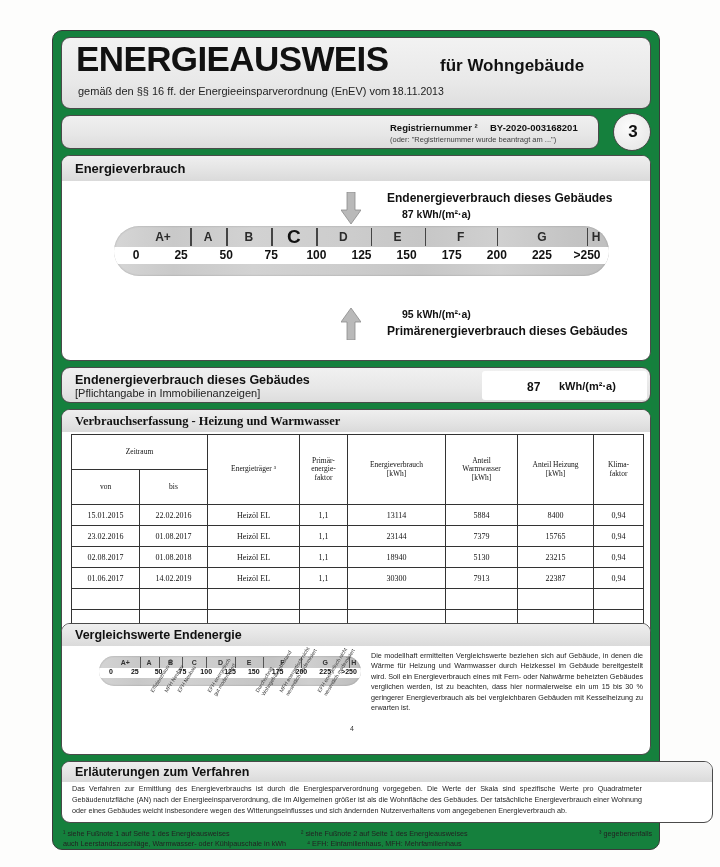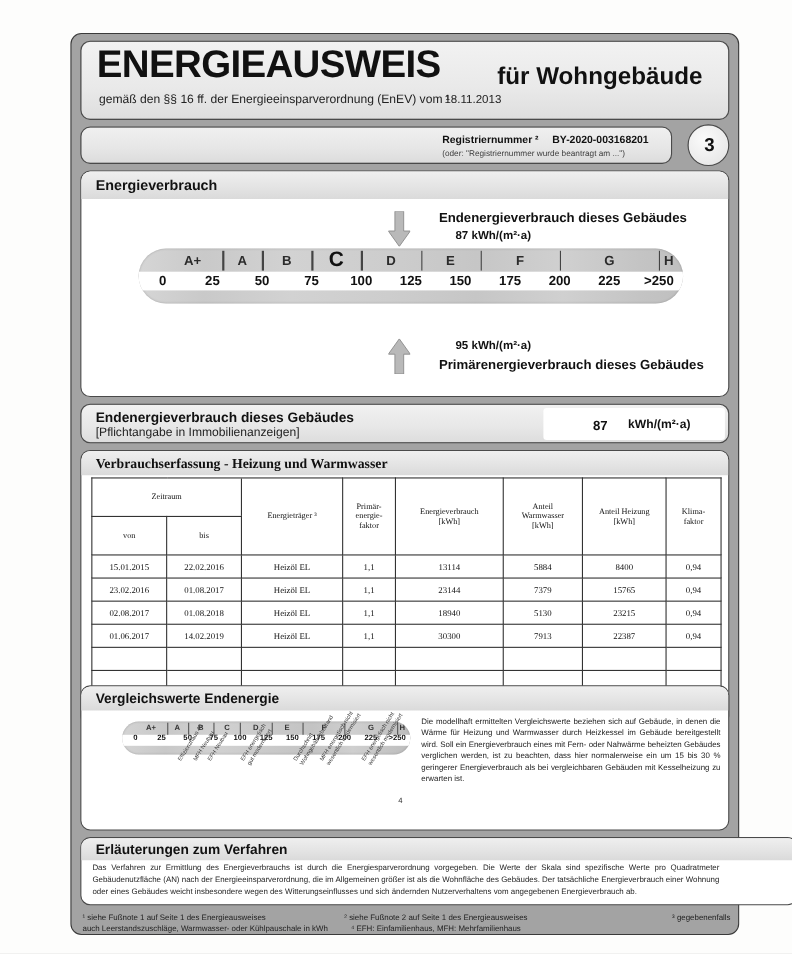--- a/index.html
+++ b/index.html
@@ -10,41 +10,41 @@
     color:#1a1a1a;
     overflow:hidden;
     position:relative;
   }
   
   .scan{
     position:absolute;left:0;top:0;width:720px;height:867px;
     background:#fdfdfc;
   }
   .sheet{
-    position:absolute;left:64px;top:30px;width:608px;height:820px;
+    position:absolute;left:52px;top:30px;width:608px;height:820px;
     border:1.5px solid #3a3a3a;border-radius:10px;
-    background:#a3a3a3;
+    background:#15803d;
     box-sizing:border-box;
   }
   .inner{position:absolute;left:0;top:0;right:0;bottom:0;padding:6px 8px;box-sizing:border-box;}
 
   
   .panel{
     border:1.2px solid #4a4a4a;border-radius:9px;
     background:#ffffff;box-sizing:border-box;position:relative;
   }
 
   
   .titleblock{position:absolute;left:8px;top:6px;width:590px;height:72px;
     border:1.2px solid #4a4a4a;border-radius:9px;
     background:linear-gradient(180deg,#f2f2f2 0%,#e9e9e9 60%,#dedede 100%);
     box-sizing:border-box;}
   .t-main{position:absolute;left:14px;top:3px;font-size:35px;font-weight:bold;
     letter-spacing:-0.6px;color:#111;line-height:1;}
-  .t-sub{position:absolute;left:378px;top:18px;font-size:22px;font-weight:bold;color:#111;}
+  .t-sub{position:absolute;left:378px;top:18px;font-size:17px;font-weight:bold;color:#111;}
   .t-law{position:absolute;left:16px;top:47px;font-size:11px;color:#222;}
   .t-date{position:absolute;left:330px;top:47px;font-size:10.5px;color:#222;}
 
   
   .capturebar{position:absolute;left:8px;top:84px;width:590px;height:34px;}
   .cb-box{position:absolute;left:0;top:0;width:538px;height:34px;
     border:1.2px solid #4a4a4a;border-radius:9px;
     background:linear-gradient(180deg,#f0f0f0 0%,#e6e6e6 60%,#dcdcdc 100%);
     box-sizing:border-box;}
   .cb-title{position:absolute;left:14px;top:8px;font-size:13.5px;font-weight:bold;color:#111;}

